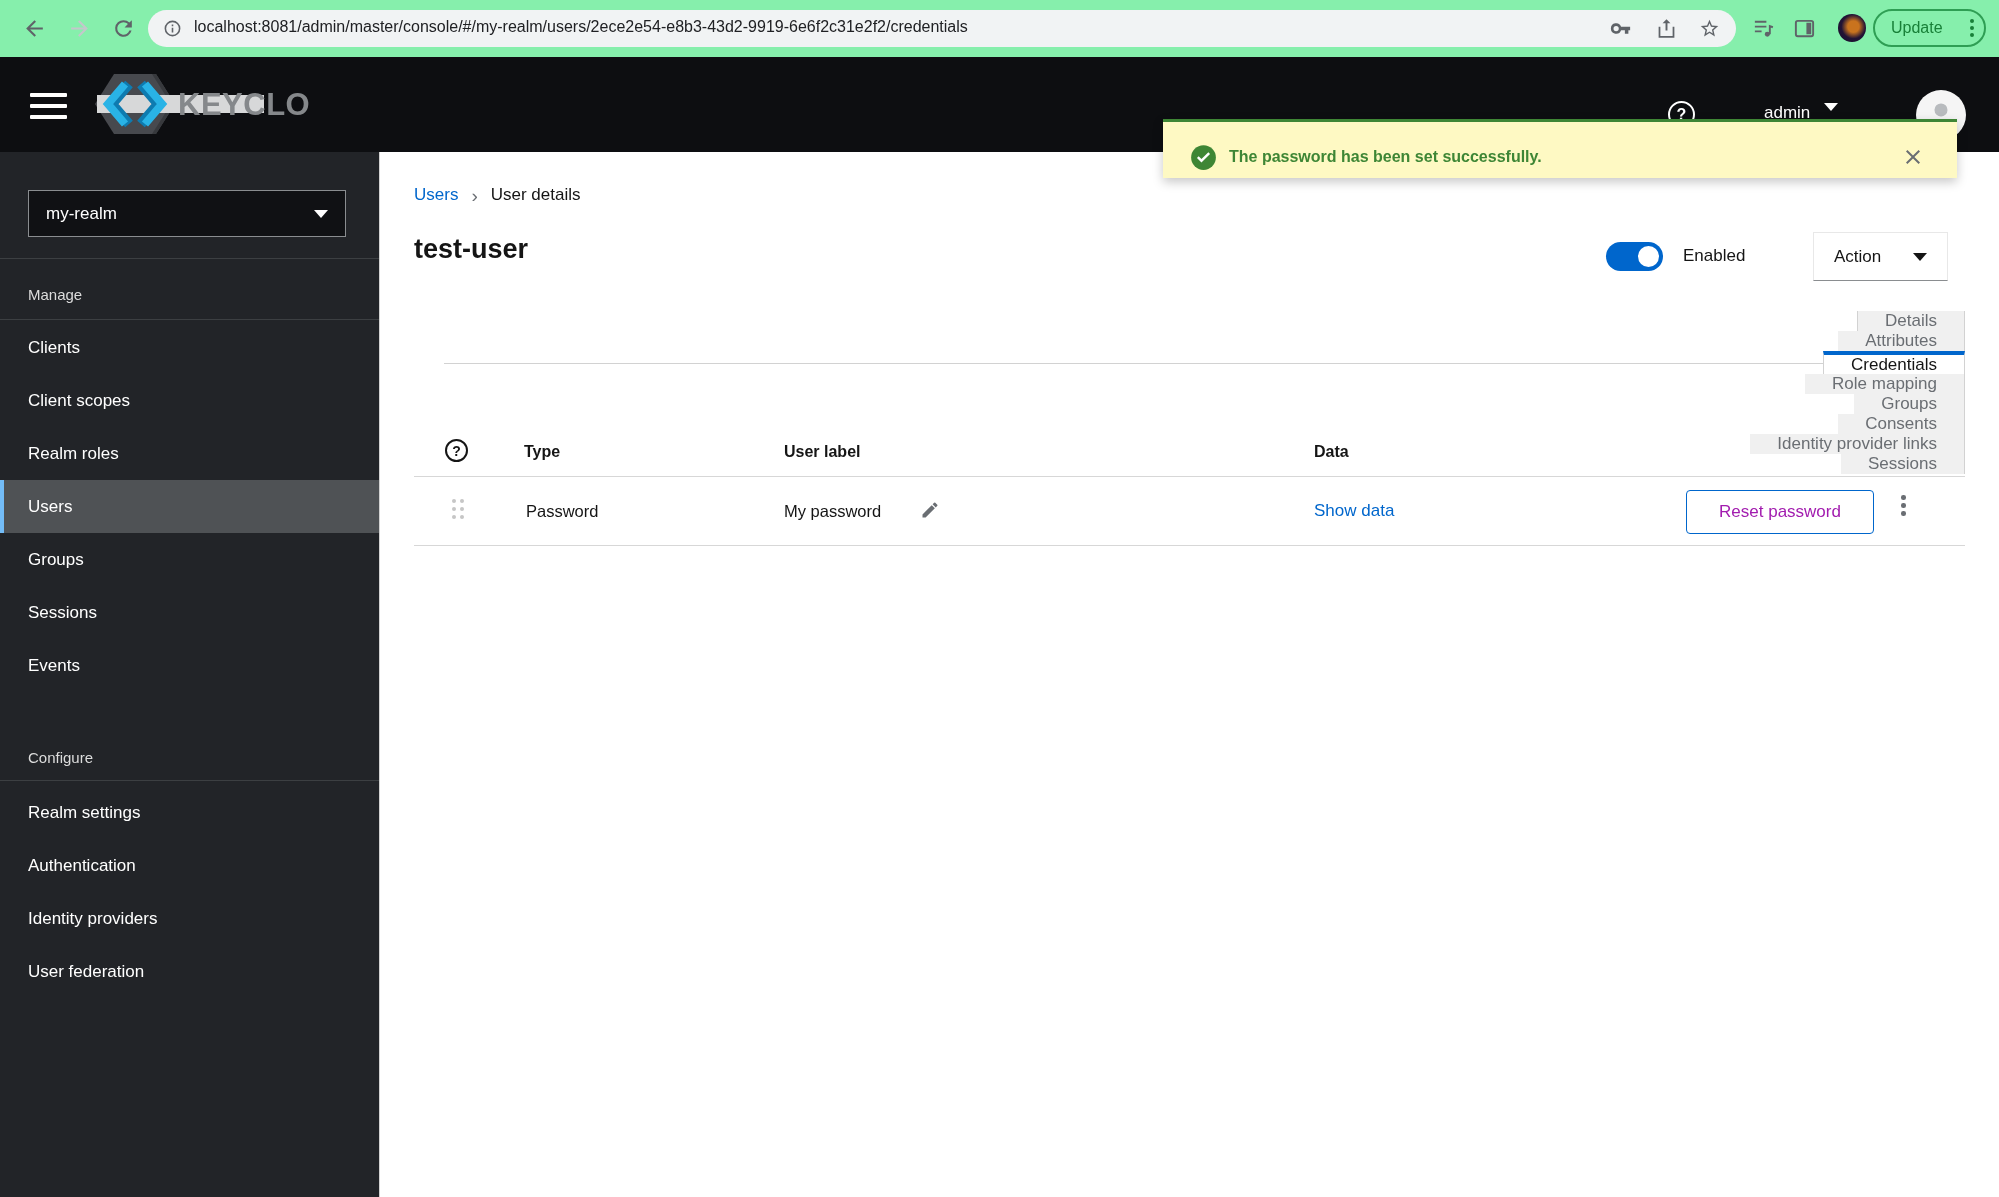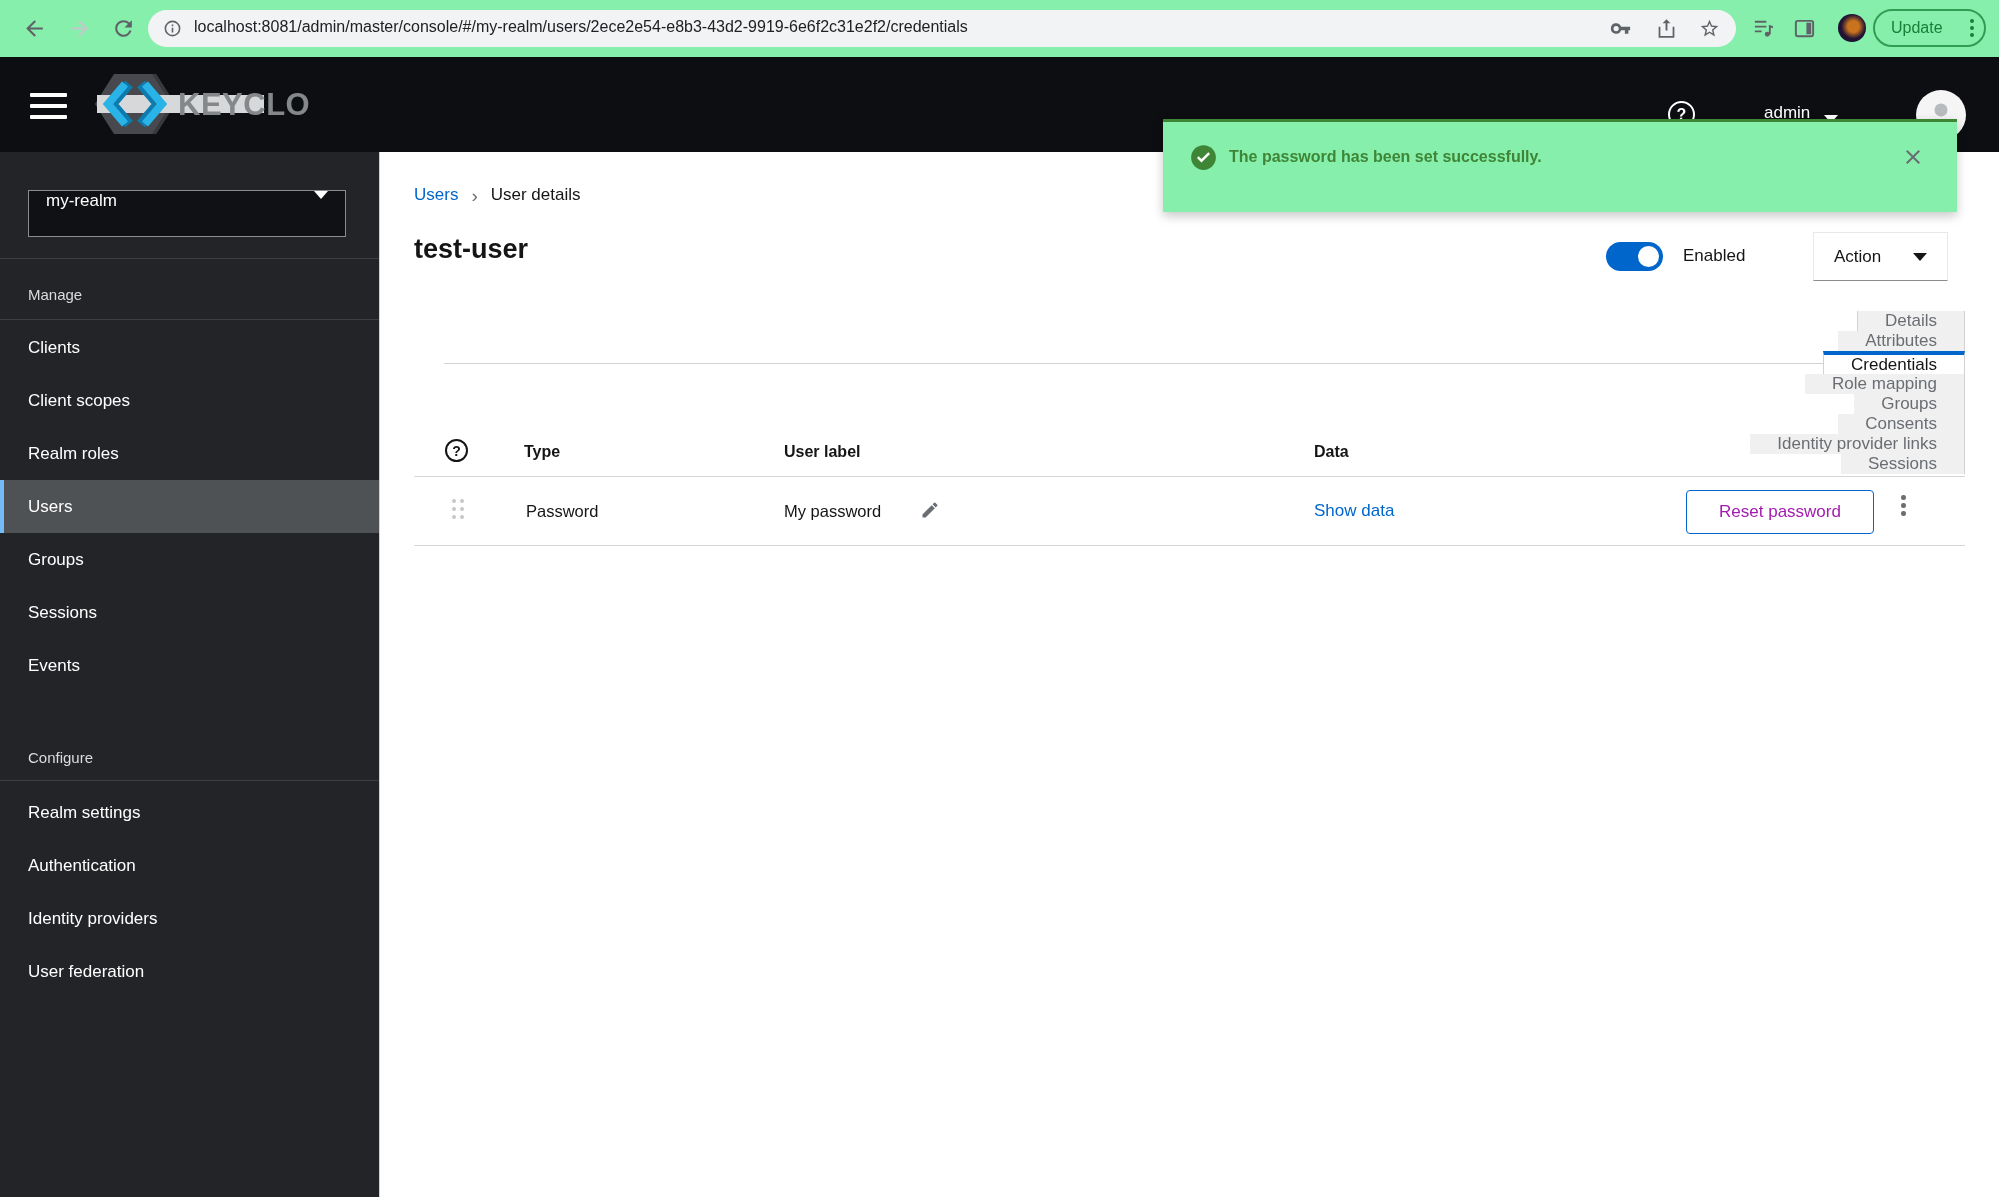--- a/index.html
+++ b/index.html
@@ -34,37 +34,37 @@
   .g-kebab i { width:4px; height:4px; border-radius:50%; background:#188038; }
 
   
   .kc-header { position:absolute; top:57px; left:0; width:1999px; height:95px; background:#0d0e11; z-index:10; }
   .hamburger { position:absolute; left:30px; top:36px; width:37px; cursor:pointer; }
   .hamburger i { display:block; height:4px; background:#fff; border-radius:1px; margin-bottom:7px; }
   .hamburger i:last-child { margin-bottom:0; }
   .logo { position:absolute; left:94px; top:14px; }
   .help-icon-header { position:absolute; left:1668px; top:44px; width:27px; height:27px; border:2px solid #fff;
     border-radius:50%; color:#fff; font-size:16px; font-weight:bold; display:flex; align-items:center; justify-content:center; }
-  .admin-menu { position:absolute; left:1764px; top:46px; display:flex; align-items:flex-end; gap:14px; color:#fff; }
+  .admin-menu { position:absolute; left:1764px; top:46px; display:flex; align-items:flex-start; gap:14px; color:#fff; }
   .admin-label { font-size:17px; }
   .caret-down-w { width:0; height:0; border-left:7px solid transparent; border-right:7px solid transparent; border-top:8px solid #fff; }
   .header-avatar { position:absolute; left:1916px; top:33px; width:50px; height:50px; border-radius:50%; background:#f5f5f5; overflow:hidden; }
   .header-avatar svg { margin:8px auto 0; color:#b8bbbe; }
 
   
-  .toast { position:absolute; left:1163px; top:119px; width:794px; height:93px; background:#86efac;
+  .toast { position:absolute; left:1163px; top:119px; width:794px; height:59px; background:#fef9c3;
     border-top:3px solid #3e8635; box-shadow:0 4px 10px rgba(0,0,0,0.22); z-index:20; }
   .toast-check { position:absolute; left:27px; top:22px; width:27px; height:27px; }
   .toast-msg { position:absolute; left:66px; top:26px; color:#3e8635; font-weight:bold; font-size:16px; }
   .toast-close { position:absolute; left:738px; top:23px; width:24px; height:24px; color:#6a6e73; cursor:pointer; }
 
   
   .sidebar { position:absolute; left:0; top:152px; width:380px; bottom:0; background:#222428; border-right:1px solid #d2d2d2; z-index:2; }
   .realm-select { position:absolute; left:28px; top:38px; width:318px; height:47px; background:#101114;
-    border:1px solid #8a8d90; display:flex; align-items:flex-start; justify-content:space-between;
+    border:1px solid #8a8d90; display:flex; align-items:center; justify-content:space-between;
     padding:0 17px; color:#fff; font-size:17px; cursor:pointer; }
   .caret-down-sm { width:0; height:0; border-left:7px solid transparent; border-right:7px solid transparent; border-top:8px solid #fff; }
   .sb-divider { position:absolute; left:0; width:100%; height:1px; background:#3c3f42; }
   .sb-label { position:absolute; left:28px; color:#dcdcdc; font-size:15px; }
   .nav-list { position:absolute; left:0; width:100%; list-style:none; margin:0; padding:0; }
   .nav-item { height:53px; display:flex; align-items:center; padding-left:28px; color:#fff; font-size:17px; cursor:pointer; }
   .nav-item.active { background:#4f5255; border-left:4px solid #73bcf7; padding-left:24px; }
 
   
   .main { position:absolute; left:381px; top:152px; right:0; bottom:0; background:#fff; }

